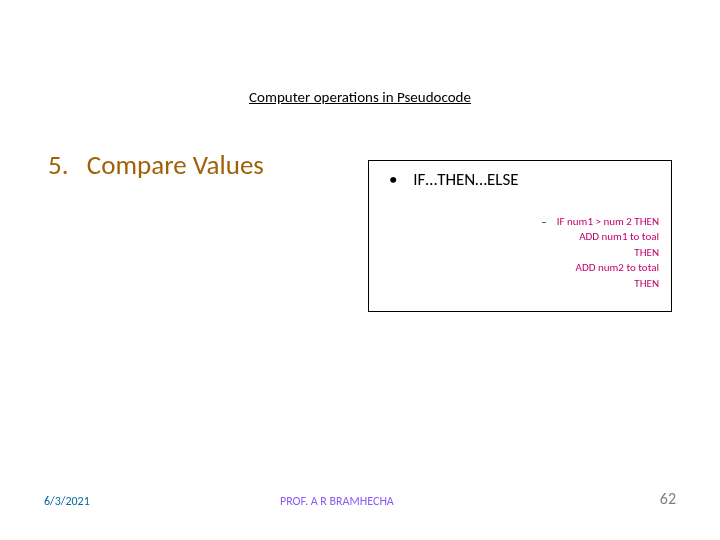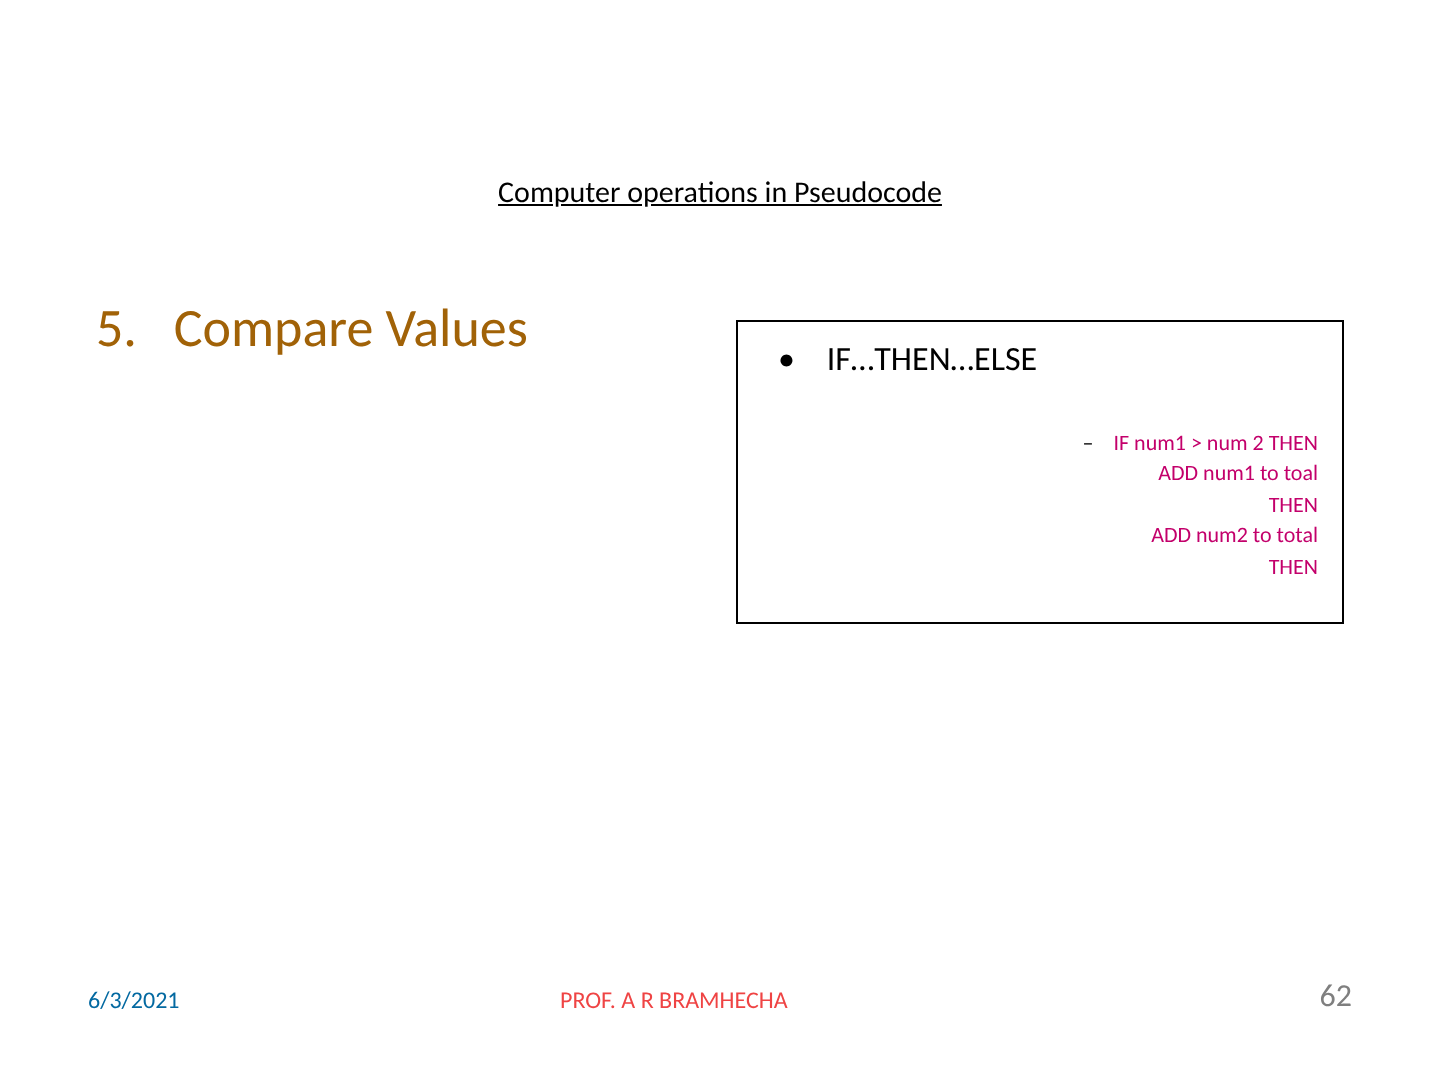--- a/index.html
+++ b/index.html
@@ -77,21 +77,21 @@
       bottom: 32px;
       left: 44px;
       font-size: 12px;
       color: #0369a1;
     }
     .footer-author {
       position: absolute;
       bottom: 32px;
       left: 280px;
       font-size: 12px;
-      color: #ef4444;
+      color: #8b5cf6;
     }
     .footer-page {
       position: absolute;
       bottom: 32px;
       right: 44px;
       font-size: 16px;
       color: #7f7f7f;
     }
   </style>
 </head>

